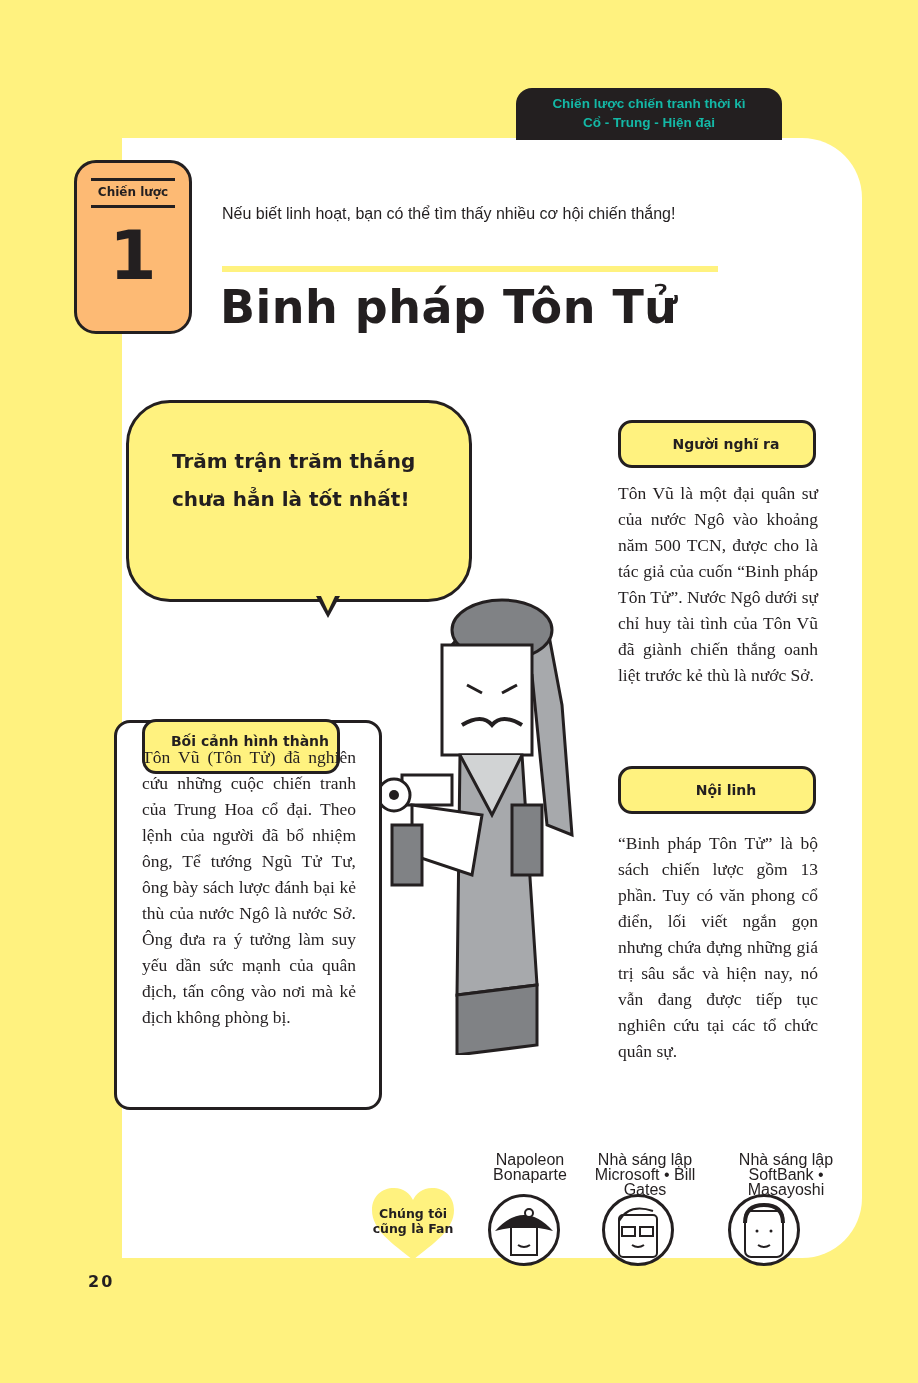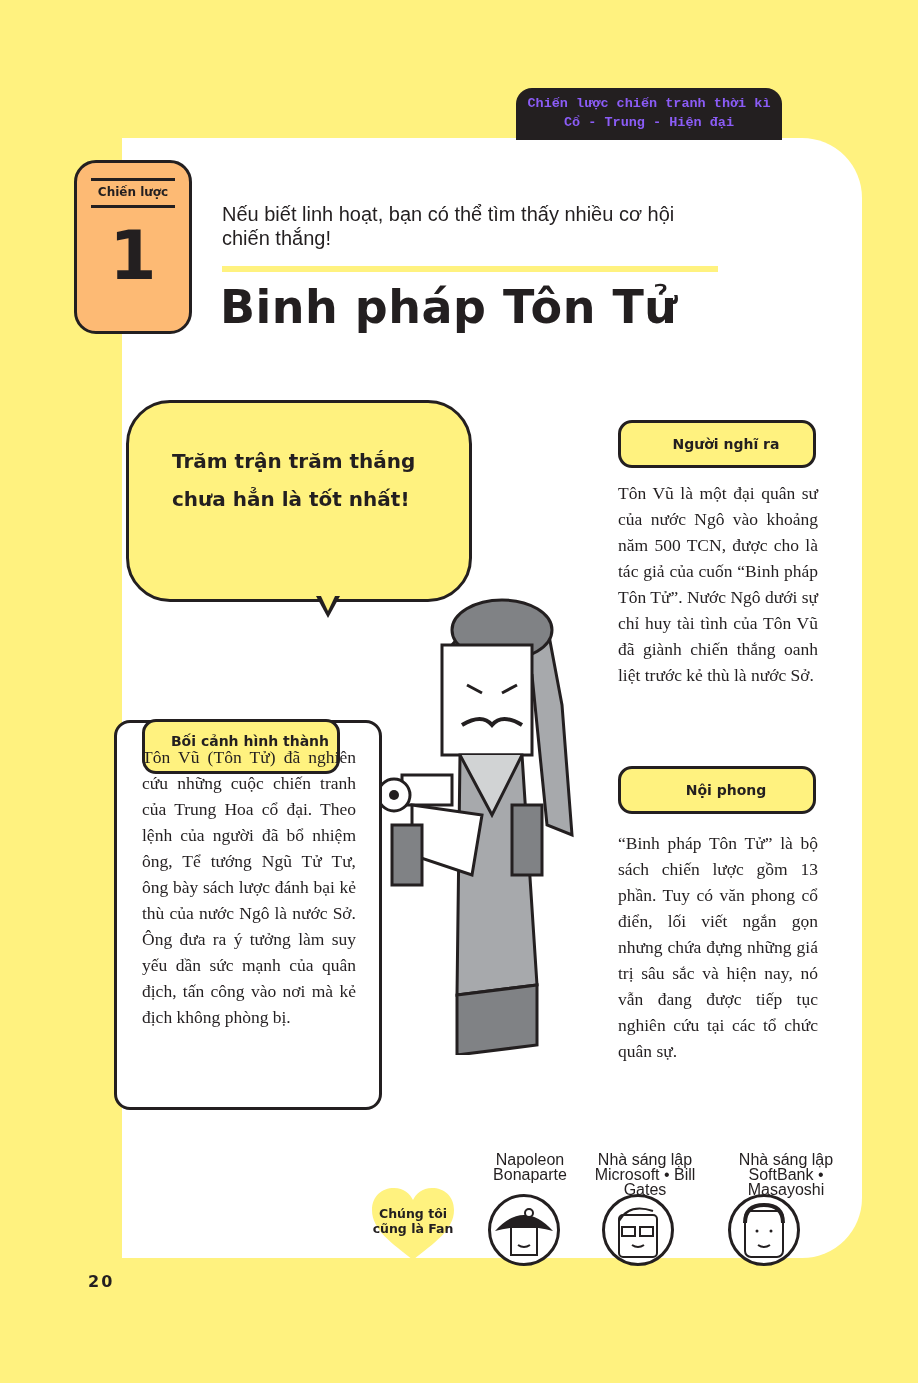--- a/index.html
+++ b/index.html
@@ -1,24 +1,24 @@
 <!DOCTYPE html>
 <html><head>
 <meta charset="utf-8">
 <style>
   * { margin:0; padding:0; box-sizing:border-box; }
   body { width:918px; height:1383px; background:#fff27f; position:relative; overflow:hidden; font-family:"DejaVu Sans", sans-serif; color:#231f20; }
   .panel { position:absolute; left:122px; top:138px; width:740px; height:1120px; background:#fff; border-radius:60px 60px 60px 0; }
   .panel-cut { position:absolute; left:122px; top:138px; width:120px; height:120px; background:#fff; }
-  .series-tab { position:absolute; left:516px; top:88px; width:266px; height:52px; background:#231f20; border-radius:16px 16px 0 0; color:#8b5cf6; font-weight:bold; font-size:13.5px; text-align:center; line-height:19px; padding-top:6px; font-family:Liberation Mono, monospace; }
+  .series-tab { position:absolute; left:516px; top:88px; width:266px; height:52px; background:#231f20; border-radius:16px 16px 0 0; color:#14b8a6; font-weight:bold; font-size:13.5px; text-align:center; line-height:19px; padding-top:6px; font-family:Liberation Sans, sans-serif; }
   .strategy-card { position:absolute; left:74px; top:160px; width:118px; height:174px; background:#fdba74; border:3px solid #231f20; border-radius:22px; text-align:center; }
   .strategy-card .lbl { margin-top:22px; font-size:12px; font-weight:bold; }
   .strategy-card .rule { height:3px; background:#231f20; margin:0 14px; }
   .strategy-card .num { font-size:68px; font-weight:900; line-height:96px; }
-  .subtitle { position:absolute; left:222px; top:202px; width:500px; font-size:20px; line-height:24px; font-family:"Liberation Sans", sans-serif; }
+  .subtitle { position:absolute; left:222px; top:202px; width:500px; font-size:16px; line-height:24px; font-family:"Liberation Sans", sans-serif; }
   .yellow-rule { position:absolute; left:222px; top:266px; width:496px; height:6px; background:#fff27f; }
   .title { position:absolute; left:220px; top:280px; font-size:46px; font-weight:900; letter-spacing:0.5px; font-family:"DejaVu Sans", sans-serif; }
   .bubble { position:absolute; left:126px; top:400px; width:346px; height:202px; background:#fff27f; border:3px solid #231f20; border-radius:44px; }
   .bubble-text { position:absolute; left:172px; top:442px; width:300px; font-size:20px; font-weight:bold; line-height:38px; }
   .bubble-tail { position:absolute; left:316px; top:596px; width:0; height:0; border-left:12px solid transparent; border-right:12px solid transparent; border-top:22px solid #231f20; }
   .bubble-tail::after { content:""; position:absolute; left:-8px; top:-24px; border-left:8px solid transparent; border-right:8px solid transparent; border-top:17px solid #fff27f; }
   .label-pill { position:absolute; background:#fff27f; border:3px solid #231f20; border-radius:14px; font-weight:bold; font-size:14px; text-align:center;padding-left:18px; }
   .body-text { position:absolute; font-family:"Liberation Serif", serif; font-size:17.5px; line-height:26px; text-align:justify; }
   .context-box { position:absolute; left:114px; top:720px; width:268px; height:390px; background:#fff; border:3px solid #231f20; border-radius:16px; }
   .figure { position:absolute; left:372px; top:585px; width:230px; height:470px; }
@@ -71,21 +71,21 @@
   <path d="M85 410 L165 400 L165 460 L85 470 Z" fill="#808285" stroke="#231f20" stroke-width="3"></path>
 </svg>
 
 <div class="context-box"></div>
 <div class="label-pill" style="left:142px;top:680px;width:198px;height:55px;line-height:38px;margin-top:39px;">Bối cảnh hình thành</div>
 <div class="body-text" style="left:142px;top:744px;width:214px;">Tôn Vũ (Tôn Tử) đã nghiên cứu những cuộc chiến tranh của Trung Hoa cổ đại. Theo lệnh của người đã bổ nhiệm ông, Tể tướng Ngũ Tử Tư, ông bày sách lược đánh bại kẻ thù của nước Ngô là nước Sở. Ông đưa ra ý tưởng làm suy yếu dần sức mạnh của quân địch, tấn công vào nơi mà kẻ địch không phòng bị.</div>
 
 <div class="label-pill" style="left:618px;top:420px;width:198px;height:48px;line-height:42px;">Người nghĩ ra</div>
 <div class="body-text" style="left:618px;top:480px;width:200px;">Tôn Vũ là một đại quân sư của nước Ngô vào khoảng năm 500 TCN, được cho là tác giả của cuốn “Binh pháp Tôn Tử”. Nước Ngô dưới sự chỉ huy tài tình của Tôn Vũ đã giành chiến thắng oanh liệt trước kẻ thù là nước Sở.</div>
 
-<div class="label-pill" style="left:618px;top:766px;width:198px;height:48px;line-height:42px;">Nội phong</div>
+<div class="label-pill" style="left:618px;top:766px;width:198px;height:48px;line-height:42px;">Nội linh</div>
 <div class="body-text" style="left:618px;top:830px;width:200px;">“Binh pháp Tôn Tử” là bộ sách chiến lược gồm 13 phần. Tuy có văn phong cổ điển, lối viết ngắn gọn nhưng chứa đựng những giá trị sâu sắc và hiện nay, nó vẫn đang được tiếp tục nghiên cứu tại các tổ chức quân sự.</div>
 
 <div class="fan-heart">
   <svg width="82" height="74" viewBox="0 0 82 74">
     <path d="M41 72 C20 55 0 42 0 22 C0 8 10 0 22 0 C32 0 38 6 41 12 C44 6 50 0 60 0 C72 0 82 8 82 22 C82 42 62 55 41 72 Z" fill="#fff27f"></path>
   </svg>
   <span>Chúng tôi cũng là Fan</span>
 </div>
 
 <div class="fan-name" style="left:488px;top:1152px;width:84px;">

